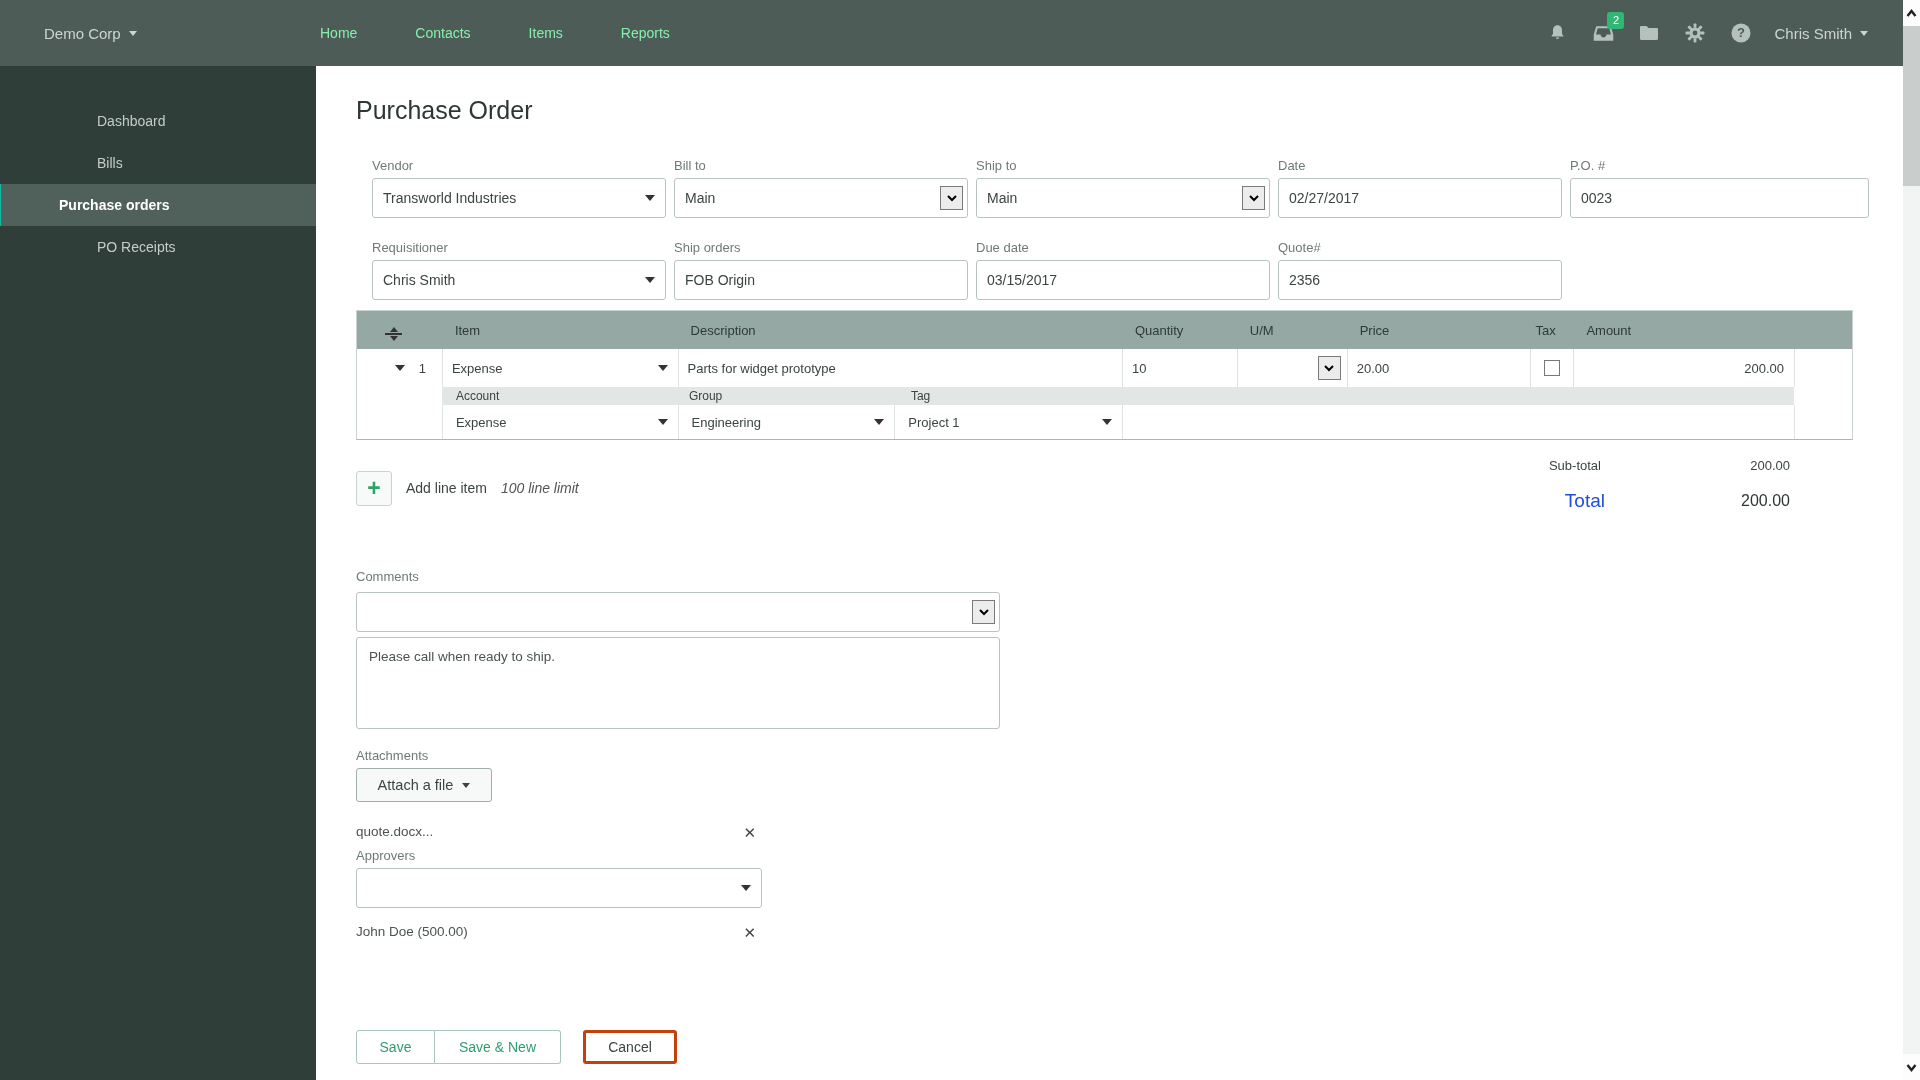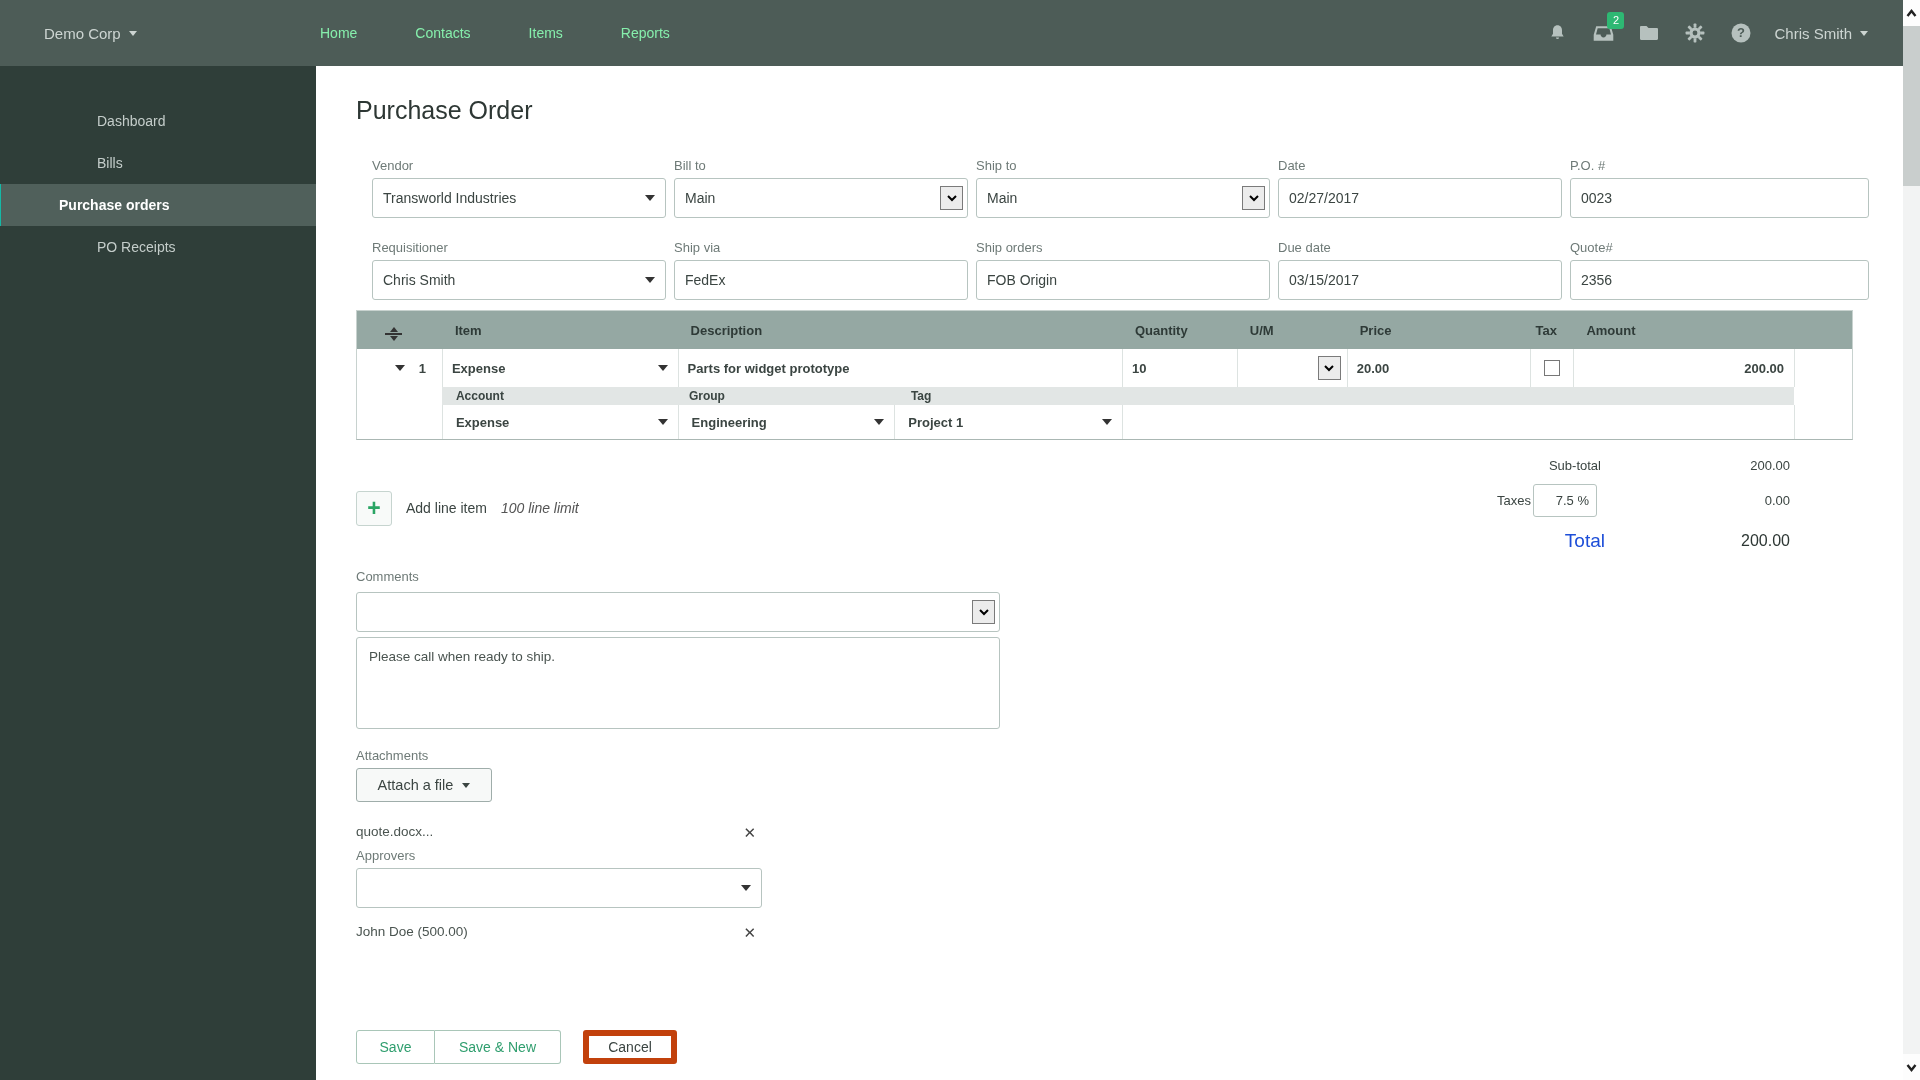--- a/index.html
+++ b/index.html
@@ -37,21 +37,21 @@
   .fieldbox { height:40px; border:1px solid #b7c4c0; border-radius:3px; background:#fff; display:flex;
     align-items:center; padding:0 10px; font-size:14px; color:#3b4542; }
   .dd { justify-content:space-between; cursor:pointer; }
   .tri-dk { width:0; height:0; border-left:5px solid transparent; border-right:5px solid transparent; border-top:6px solid #333; }
   .native { justify-content:space-between; padding-right:4px; cursor:pointer; }
   .selbox { width:23px; height:24px; background:#ececec; border:1px solid #7a7a7a; display:flex;
     align-items:center; justify-content:center; }
 
   
   .po-table { position:absolute; top:244px; left:0; width:1497px; border:1px solid #c8d2cf; border-bottom:1px solid #aab7b3; font-size:13px; }
-  .tr { display:flex;font-weight:bold; }
+  .tr { display:flex; }
   .thead { height:38px; background:#95a8a3; color:#2e3a37; align-items:center; }
   .thead .c { padding-left:13px; }
   .c0 { width:85px; } .c1 { width:236px; } .c2 { width:445px; } .c3 { width:115px; } .c4 { width:110px; }
   .c5 { width:184px; } .c6 { width:43px; } .c7 { width:221px; } .c8 { width:58px; }
   .main-row { height:38px; background:#fff; align-items:center; }
   .main-row .c { height:100%; display:flex; align-items:center; padding-left:9px; border-left:1px solid #dde3e1; }
   .main-row .c0 { border-left:none; justify-content:flex-end; gap:14px; padding-right:16px; }
   .amt { justify-content:flex-end !important; padding-right:10px !important; }
   .checkbox { width:16px; height:16px; border:1px solid #777; background:#fff; cursor:pointer; }
   .cell-dd { justify-content:space-between !important; padding-right:10px; cursor:pointer; }
@@ -94,21 +94,21 @@
     justify-content:center; gap:9px; cursor:pointer; }
   .item-row { position:absolute; left:0; width:400px; display:flex; justify-content:space-between; font-size:13.5px; color:#4a5450; }
   .close-x { font-size:15px; color:#444; cursor:pointer; }
   .approver-dd { position:absolute; top:802px; left:0; width:406px; }
 
   .actions { position:absolute; top:964px; left:0; display:flex; }
   .btn { height:34px; border-radius:3px; background:#fff; font-size:14px; display:flex; align-items:center;
     justify-content:center; cursor:pointer; }
   .btn-save { width:79px; border:1px solid #a9c6b8; color:#2f9e6e; border-radius:3px 0 0 3px; }
   .btn-savenew { width:126px; border:1px solid #a9c6b8; border-left:none; color:#2f9e6e; border-radius:0 3px 3px 0; }
-  .btn-cancel { width:94px; border:6px solid #c2410c; color:#3b4542; margin-left:22px; }
+  .btn-cancel { width:94px; border:3px solid #c2410c; color:#3b4542; margin-left:22px; }
 
   
   .scrollbar { position:absolute; right:0; top:0; width:17px; height:1080px; background:#f2f3f3; z-index:50; }
   .sb-btn { position:absolute; left:0; width:17px; height:26px; background:#fdfdfd; display:flex; align-items:center; justify-content:center; cursor:pointer; }
   .sb-up { top:0; } .sb-dn { bottom:0; }
   .sb-thumb { position:absolute; left:0; top:26px; width:17px; height:160px; background:#c9cecd; cursor:pointer; }
 </style>
 </head>
 <body>
 
@@ -229,26 +229,20 @@
     </div>
 
     <div class="fg">
       <label>Requisitioner</label>
       <div class="fieldbox dd">
         <span>Chris Smith</span>
         <span class="tri-dk"></span>
       </div>
     </div>
     <div class="fg">
-      <label>Ship via</label>
-      <div class="fieldbox">
-            <span>FedEx</span>
-          </div>
-    </div>
-    <div class="fg">
       <label>Ship orders</label>
       <div class="fieldbox">
             <span>FOB Origin</span>
           </div>
     </div>
     <div class="fg">
       <label>Due date</label>
       <div class="fieldbox">
             <span>03/15/2017</span>
           </div>
@@ -348,27 +342,20 @@
             <span>+</span>
           </div>
       <span class="add-lbl">Add line item</span>
       <span class="add-lbl limit">100 line limit</span>
     </div>
     <div class="totals">
       <div class="t-row">
         <span>Sub-total</span>
         <span class="t-val">200.00</span>
       </div>
-      <div class="t-row tx">
-        <span>Taxes</span>
-        <span class="taxbox">
-              <span>7.5 %</span>
-            </span>
-        <span class="t-val2">0.00</span>
-      </div>
       <div class="total-row">
         <span class="total-lbl">Total</span>
         <span class="total-val">200.00</span>
       </div>
     </div>
   </div>
 
   <div class="sec-label" style="top:503px;">Comments</div>
   <div class="comments-select fieldbox native">
     <span></span>

